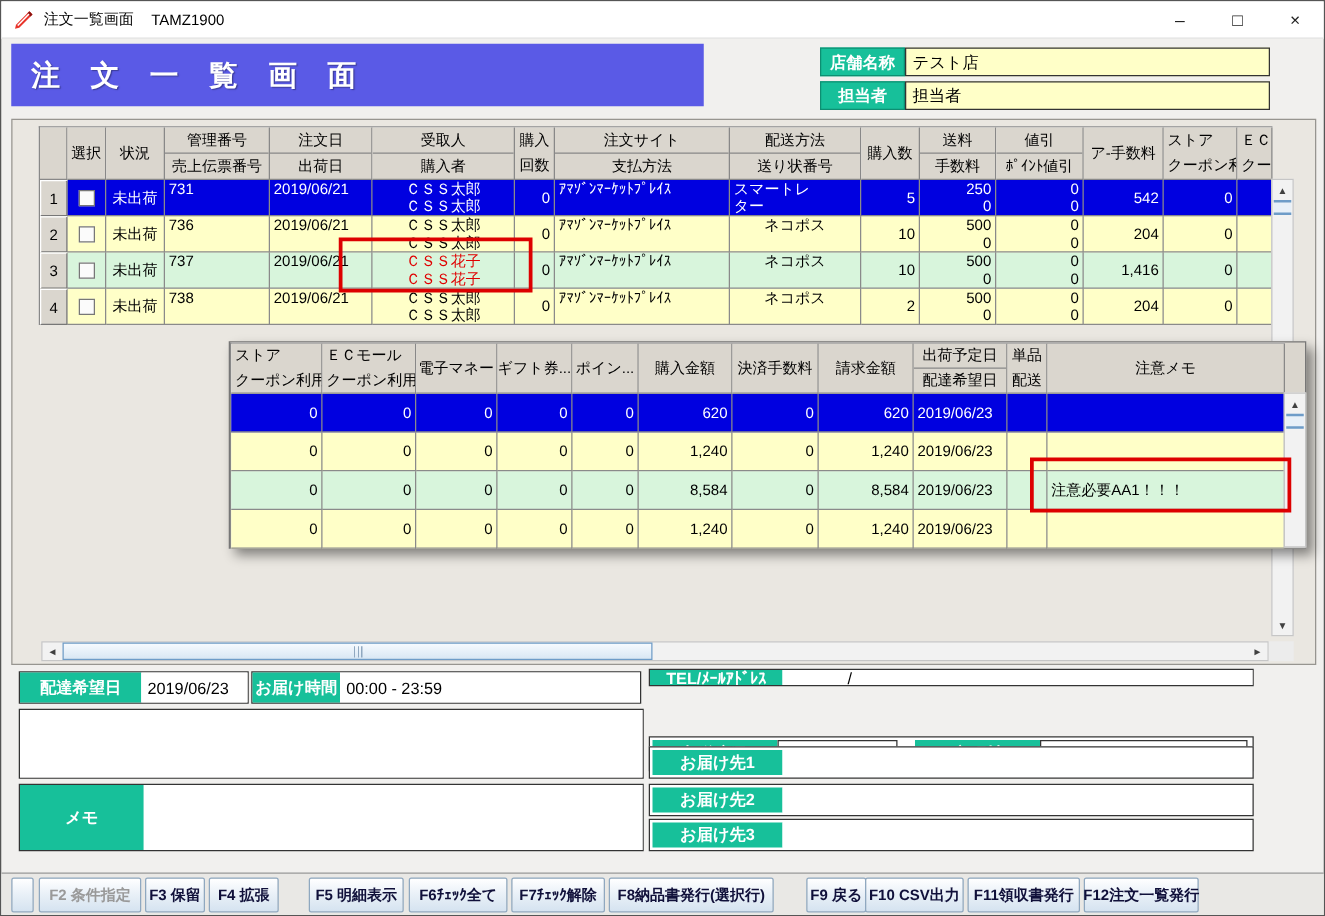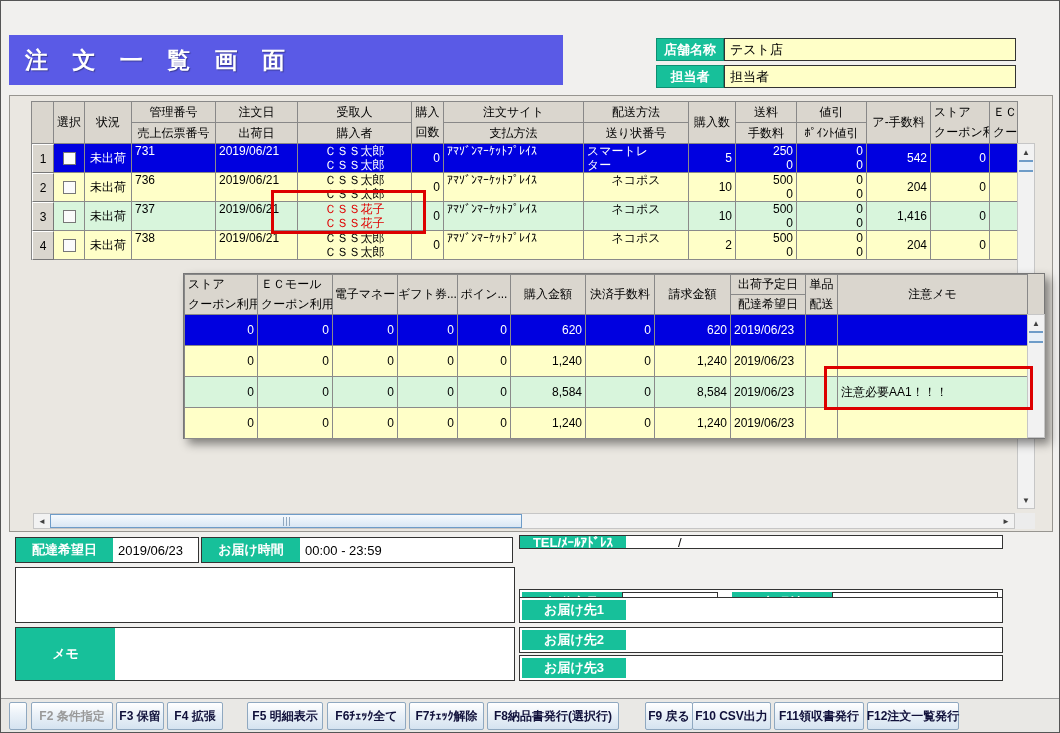--- a/index.html
+++ b/index.html
@@ -66,20 +66,36 @@
   
   .fnbar{position:absolute;left:0;top:697px;width:1060px;height:36px;background:#E9E8E5;border-top:1px solid #999;}
   .fnbtn{position:absolute;top:3px;height:28px;background:linear-gradient(#ffffff,#eaf1f8 45%,#d5e3f0);border:1px solid #8FA8C0;border-radius:2px;font-size:12px;font-weight:bold;color:#10103a;display:flex;align-items:center;justify-content:center;white-space:nowrap;cursor:pointer;}
   .fnbtn.disabled{color:#999;}
 </style>
 </head>
 <body>
 
 <div class="app">
 
+  <div class="titlebar">
+    <span class="ticon">
+      <svg width="16" height="16" viewBox="0 0 16 16">
+        <path d="M1 15 L4.4 14.2 L15 3.5 L12.5 1 L1.8 11.8 Z" fill="#e8332a"></path>
+        <path d="M12.5 1 L15 3.5 L13.4 5.1 L10.9 2.6 Z" fill="#8a1410"></path>
+        <path d="M3.2 12.4 L12.2 3.2" stroke="#fff" stroke-width="1.2" fill="none"></path>
+      </svg>
+    </span>
+    <span class="wtitle">注文一覧画面</span>
+    <span class="wcode">TAMZ1900</span>
+    <div class="winbtns">
+      <div class="winbtn">–</div>
+      <div class="winbtn">□</div>
+      <div class="winbtn">×</div>
+    </div>
+  </div>
 
   <div class="banner">注 文 一 覧 画 面</div>
   <div class="kvlabel" style="left:655px;top:37px;width:68px;height:23px;">店舗名称</div>
   <div class="kvfield" style="left:723px;top:37px;width:292px;height:23px;">テスト店</div>
   <div class="kvlabel" style="left:655px;top:64px;width:68px;height:23px;">担当者</div>
   <div class="kvfield" style="left:723px;top:64px;width:292px;height:23px;">担当者</div>
 
   <div class="panel"></div>
   <div id="main-grid" class="grid" style="left:30px;top:100px;">
       <div class="grow">
@@ -556,21 +572,21 @@
     <div class="htrack"></div>
     <div class="harrow">►</div>
   </div>
   <div class="scorner"></div>
 
   <div class="fbox" style="left:14px;top:536px;width:184px;height:26px;padding:0;">
     <div class="glabel" style="width:97px;">配達希望日</div>
     <div class="fval">2019/06/23</div>
   </div>
   <div class="fbox" style="left:200px;top:536px;width:312px;height:26px;padding:0;">
-    <div class="glabel" style="width:98px;">お届け時間</div>
+    <div class="glabel" style="width:70px;">お届け時間</div>
     <div class="fval">00:00 - 23:59</div>
   </div>
   <div class="fbox" style="left:14px;top:566px;width:500px;height:56px;padding:0;">
     <div class="fval"></div>
   </div>
   <div class="fbox" style="left:14px;top:626px;width:500px;height:54px;padding:0;">
     <div class="glabel" style="width:99px;">メモ</div>
     <div class="fval"></div>
   </div>
 

